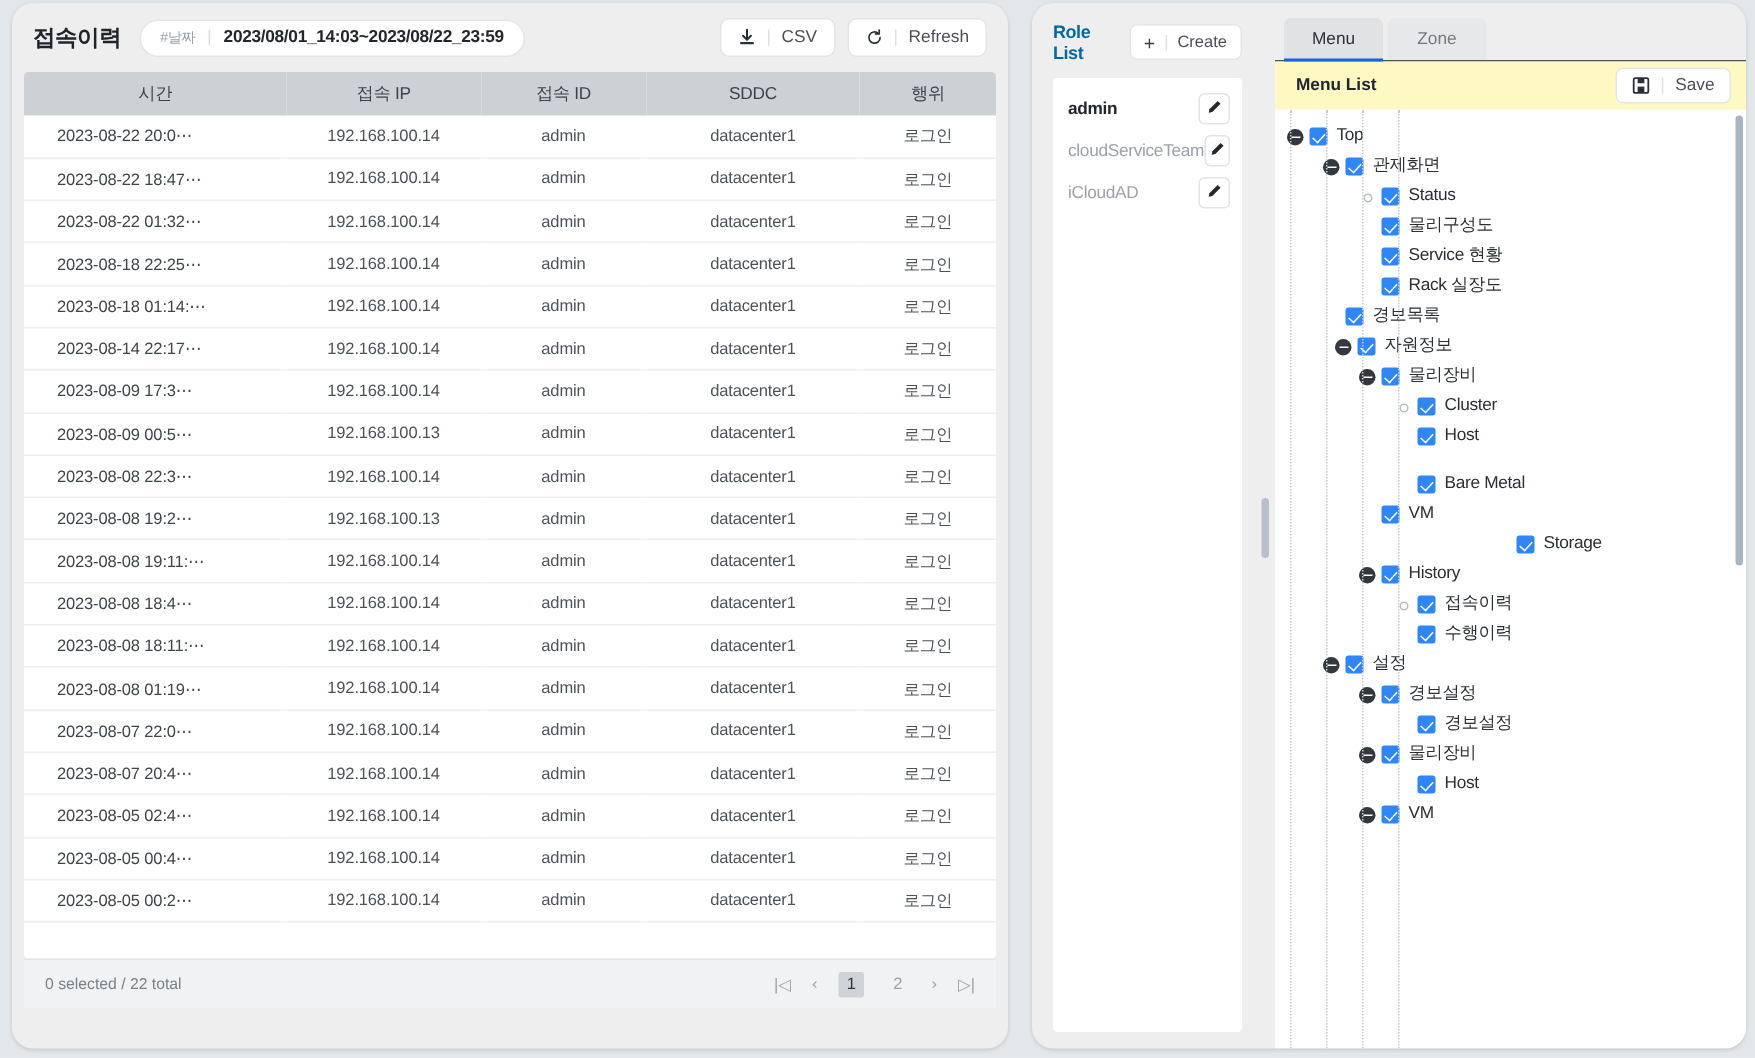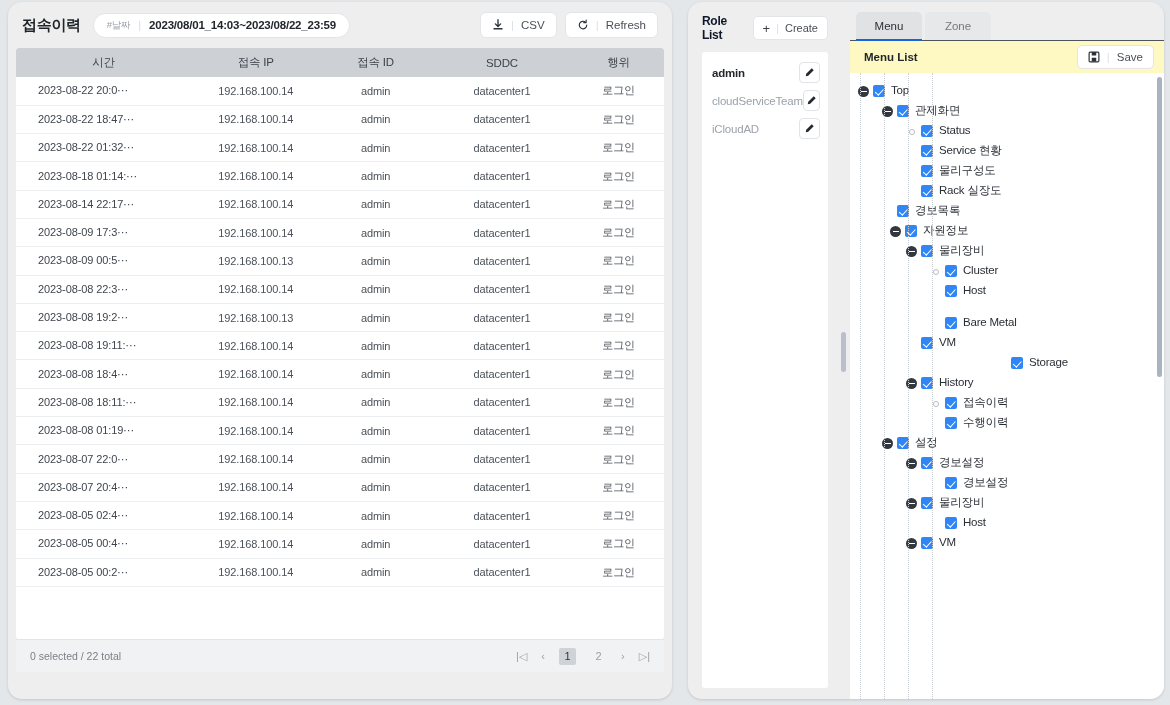--- a/index.html
+++ b/index.html
@@ -116,21 +116,21 @@
     overflow: hidden;
     display: flex;
   }
   .role-col {
     width: 150px; flex: none;
     padding: 12px 10px 0 14px;
     position: relative;
   }
   .role-head { display: flex; align-items: center; gap: 7px; height: 28px; }
   .role-head .rh-title {
-    font-size: 12px; font-weight: bold; color: #0f172a; letter-spacing: -0.3px;
+    font-size: 12px; font-weight: bold; color: #0369a1; letter-spacing: -0.3px;
   }
   .create-btn {
     display: flex; align-items: center; gap: 6px;
     background: #fff; border: 1px solid #e3e5e9; border-radius: 5px;
     height: 24px; padding: 0 9px; font-size: 11px; color: #4a4f57;
     cursor: pointer;
   }
   .create-btn .plus { font-size: 13px; color: #3a3f46; line-height: 1; }
   .create-btn .bsep { color: #dcdfe4; }
   .role-list {
@@ -331,20 +331,27 @@
               <td>로그인</td>
             </tr>
             <tr>
               <td class="c-time">2023-08-22 01:32⋯</td>
               <td>192.168.100.14</td>
               <td>admin</td>
               <td>datacenter1</td>
               <td>로그인</td>
             </tr>
             <tr>
+              <td class="c-time">2023-08-18 22:25⋯</td>
+              <td>192.168.100.14</td>
+              <td>admin</td>
+              <td>datacenter1</td>
+              <td>로그인</td>
+            </tr>
+            <tr>
               <td class="c-time">2023-08-18 01:14:⋯</td>
               <td>192.168.100.14</td>
               <td>admin</td>
               <td>datacenter1</td>
               <td>로그인</td>
             </tr>
             <tr>
               <td class="c-time">2023-08-14 22:17⋯</td>
               <td>192.168.100.14</td>
               <td>admin</td>
@@ -540,26 +547,26 @@
               <span class="label">관제화면</span>
             </div>
             <div class="tree-row" style="padding-left: 56px;">
               <span class="leafdot"></span>
               <span class="cbx"></span>
               <span class="label">Status</span>
             </div>
             <div class="tree-row" style="padding-left: 56px;">
               <span class="tgl empty"></span>
               <span class="cbx"></span>
+              <span class="label">물리구성도</span>
+            </div>
+            <div class="tree-row" style="padding-left: 56px;">
+              <span class="tgl empty"></span>
+              <span class="cbx"></span>
               <span class="label">Service 현황</span>
-            </div>
-            <div class="tree-row" style="padding-left: 56px;">
-              <span class="tgl empty"></span>
-              <span class="cbx"></span>
-              <span class="label">물리구성도</span>
             </div>
             <div class="tree-row" style="padding-left: 56px;">
               <span class="tgl empty"></span>
               <span class="cbx"></span>
               <span class="label">Rack 실장도</span>
             </div>
             <div class="tree-row" style="padding-left: 32px;">
               <span class="tgl empty"></span>
               <span class="cbx"></span>
               <span class="label">경보목록</span>

